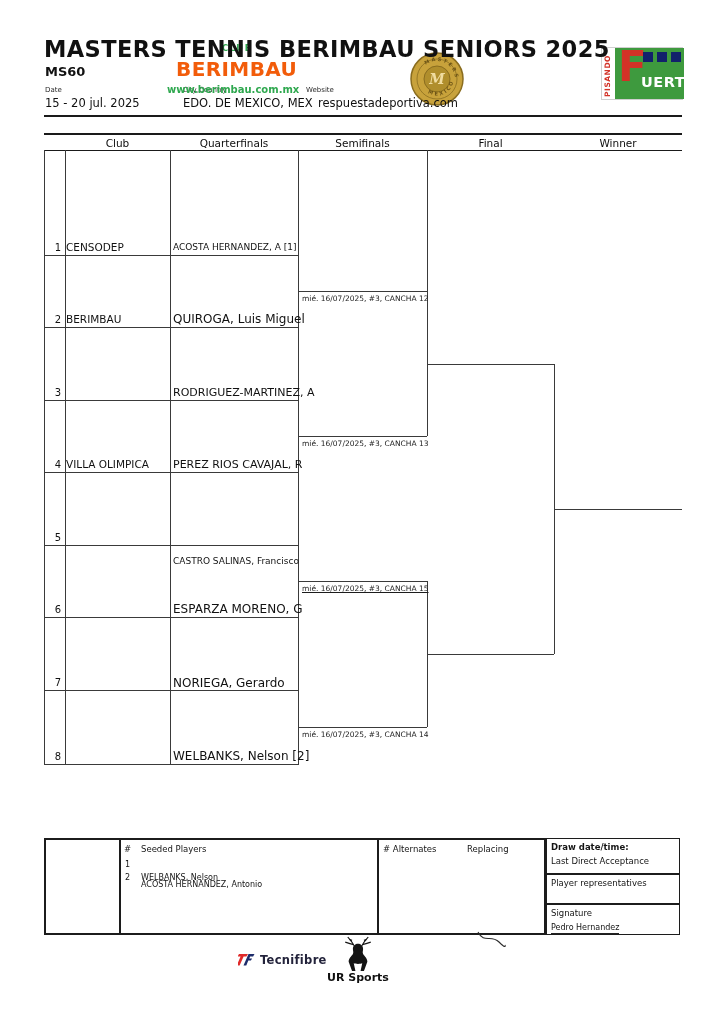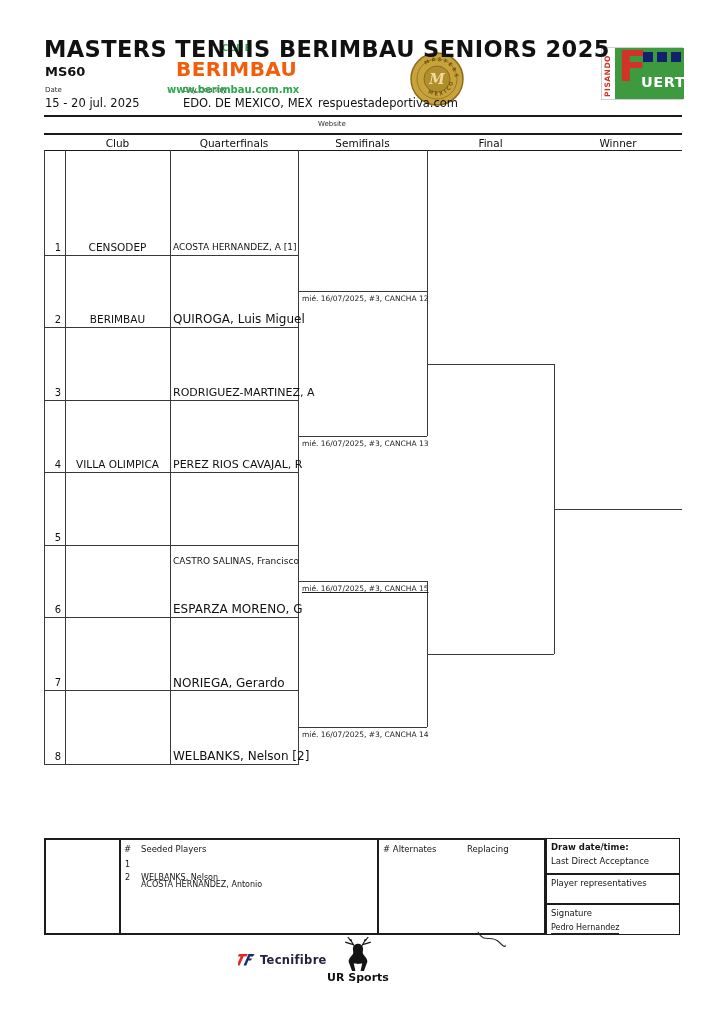--- a/index.html
+++ b/index.html
@@ -21,21 +21,21 @@
   .val   { position:absolute; font-size:11.5px; color:#101010; white-space:nowrap; z-index:1;text-align:right; }
   .printed { left:340px; top:119px; width:342px; text-align:right; font-size:10px; }
   
   .bb-club { left:222px; top:43px; font-size:8.5px; font-weight:800; color:#2FA84F; letter-spacing:1.5px; z-index:1; }
   .bb-word { left:176px; top:57px; font-size:20px; font-weight:800; color:#F25C0A; letter-spacing:.4px; z-index:2; }
   .bb-url  { left:167px; top:84px; font-size:10px; font-weight:700; color:#2FA84F; z-index:2; }
   
   .colh { position:absolute; top:137px; font-size:10.5px; text-align:center; color:#0d0d0d; }
   
   .seed { position:absolute; left:44px; width:17px; text-align:right; font-size:10px; }
-  .club { position:absolute; left:66px; width:103px; text-align:center; font-size:10.5px; white-space:nowrap; }
+  .club { position:absolute; left:66px; width:103px; font-size:10.5px; white-space:nowrap; }
   .p-name { position:absolute; left:173px; font-size:12px; white-space:nowrap; }
   .p-name.sm { font-size:11px; }
   .p-name.xs { font-size:9px; }
   .note { position:absolute; left:302px; font-size:7.5px; color:#1c1c1c; white-space:nowrap; }
   
   .ft-main { left:44px; top:838px; width:502px; height:97px; border:2px solid #1c1c1c; }
   .ft-v { position:absolute; top:838px; height:97px; width:2px; background:#1c1c1c; }
   .ft-box { position:absolute; left:546px; width:134px; border:1.5px solid #1c1c1c; }
   .ft-h  { position:absolute; font-size:8.5px; color:#141414; white-space:nowrap; }
   .ft-s  { position:absolute; font-size:8px; color:#141414; white-space:nowrap; }
@@ -94,21 +94,21 @@
       <div class="pf-sq" style="left:42px;"></div>
       <div class="pf-sq" style="left:56px;"></div>
       <div class="pf-uerte">UERTE</div>
     </div>
   </div>
 
   <div class="lbl" style="left:45px; top:86px;">Date</div>
   <div class="val" style="left:45px; top:96px;">15 - 20 jul. 2025</div>
   <div class="lbl" style="left:183px; top:86px;">City,Country</div>
   <div class="val" style="left:183px; top:96px;">EDO. DE MEXICO, MEX</div>
-  <div class="lbl" style="left:318px; top:86px;margin-top:34px;">Website</div>
+  <div class="lbl" style="left:306px; top:86px;">Website</div>
   <div class="val" style="left:318px; top:96px;">respuestadeportiva.com</div>
 
   <div class="rule" style="left:44px; top:115px; width:638px; height:2px;"></div>
   <div class="rule" style="left:44px; top:133px; width:638px; height:2px;"></div>
 
   <div class="colh" style="left:65px;  width:105px;">Club</div>
   <div class="colh" style="left:170px; width:128px;">Quarterfinals</div>
   <div class="colh" style="left:298px; width:129px;">Semifinals</div>
   <div class="colh" style="left:427px; width:127px;">Final</div>
   <div class="colh" style="left:554px; width:128px;">Winner</div>

